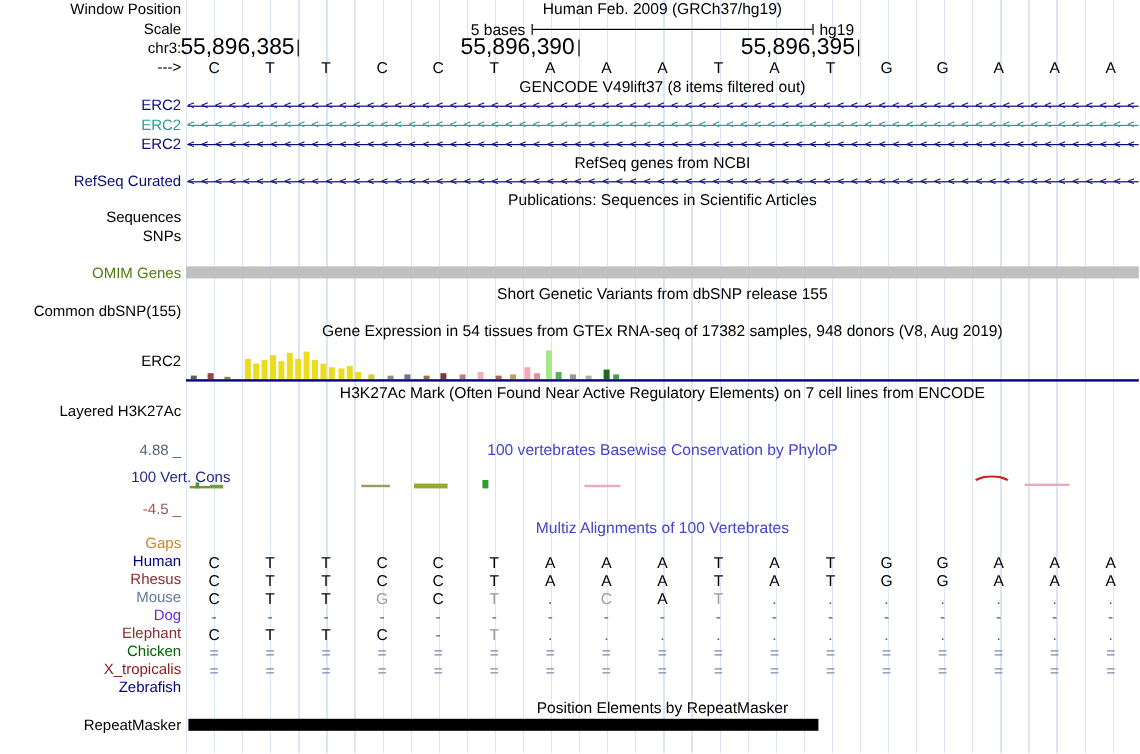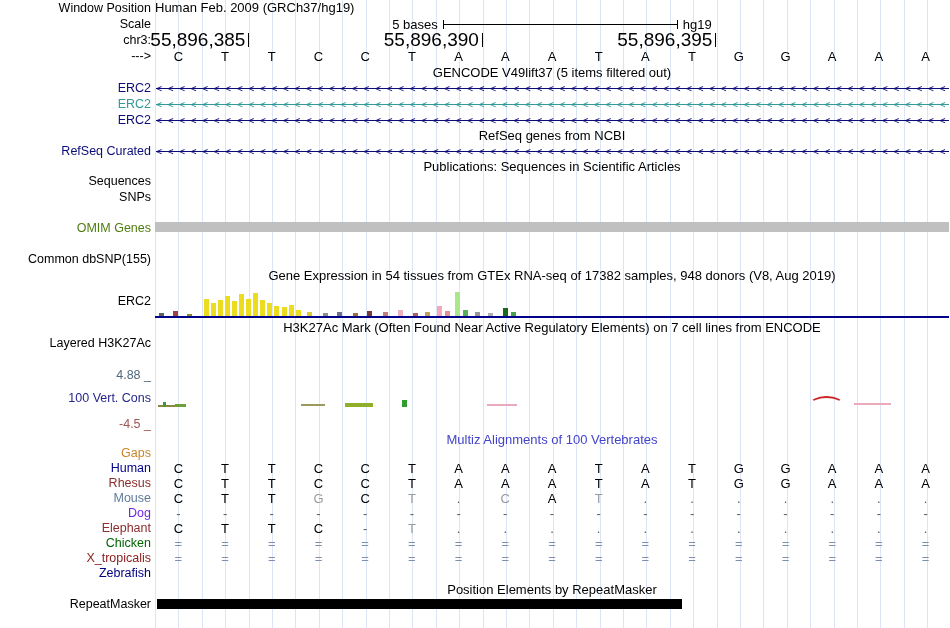--- a/index.html
+++ b/index.html
@@ -2,21 +2,21 @@
 <html><head>
 <meta charset="utf-8">
 <style>
   html,body{margin:0;padding:0;background:#fff}
   .browser{position:relative;width:950px;height:628px;background:#fff;overflow:hidden;
            font-family:"Liberation Sans",sans-serif;color:#000}
   .grid{position:absolute;left:155px;top:0;width:794px;height:628px;
         background-image:repeating-linear-gradient(to right,#dce5f5 0,#dce5f5 1px,transparent 1px,transparent 23.4px)}
   .lbl{position:absolute;left:0;width:151px;text-align:right;font-size:12.5px;line-height:15px;white-space:nowrap}
   .ctitle{position:absolute;left:155px;width:794px;text-align:center;font-size:13px;line-height:14px}
-  .flexc{display:flex;justify-content:flex-start;align-items:center;gap:38px}
+  .flexc{display:flex;justify-content:center;align-items:center;gap:38px}
   .scalerow{position:absolute;left:155px;top:17px;width:794px;height:15px;display:flex;
             justify-content:center;align-items:center;gap:5px;font-size:13px}
   .scalebar{width:233px;height:9px;border-left:1px solid #000;border-right:1px solid #000;
             background:linear-gradient(#000,#000) center/100% 1px no-repeat}
   .ruler{position:absolute;left:155px;top:33px;width:794px;height:15px}
   .rnum{position:absolute;top:0;width:100px;text-align:right;font-size:19px;line-height:14px}
   .rtick{position:absolute;top:0;width:1px;height:14px;background:#000}
   .cells{position:absolute;left:155px;width:794px;height:15px;display:flex}
   .cells span{flex:1;text-align:center;font-size:13px;line-height:15px;color:#000}
   .cells .dim{color:#9a9aa0}
@@ -78,36 +78,37 @@
       <span>T</span>
       <span>A</span>
       <span>T</span>
       <span>G</span>
       <span>G</span>
       <span>A</span>
       <span>A</span>
       <span>A</span>
     </div>
 
-  <div class="ctitle" style="top:66px">GENCODE V49lift37 (5 items filtered out)</div>
+  <div class="ctitle" style="top:66px">GENCODE V49lift37 (8 items filtered out)</div>
 
   <div class="ctitle" style="top:129px">RefSeq genes from NCBI</div>
   <span class="lbl" style="top: 144px; color: rgb(12, 12, 120); text-align: right;" id="refseqlbl">RefSeq Curated</span>
   <div id="refseqline" class="chev" style="top: 144px; color: rgb(12, 12, 120);">
       <i></i>
       <b>&lt;&lt;&lt;&lt;&lt;&lt;&lt;&lt;&lt;&lt;&lt;&lt;&lt;&lt;&lt;&lt;&lt;&lt;&lt;&lt;&lt;&lt;&lt;&lt;&lt;&lt;&lt;&lt;&lt;&lt;&lt;&lt;&lt;&lt;&lt;&lt;&lt;&lt;&lt;&lt;&lt;&lt;&lt;&lt;&lt;&lt;&lt;&lt;&lt;&lt;&lt;&lt;&lt;&lt;&lt;&lt;&lt;&lt;&lt;&lt;&lt;&lt;&lt;&lt;&lt;&lt;&lt;&lt;&lt;&lt;&lt;&lt;</b>
     </div>
 
   <div class="ctitle" style="top:160px">Publications: Sequences in Scientific Articles</div>
   <span class="lbl" style="top:174px">Sequences</span>
   <span class="lbl" style="top:190px">SNPs</span>
 
   <span class="lbl" style="top: 221px; color: #4d7c0f;" id="omimlbl">OMIM Genes</span>
   <div id="omimbar" style="background: rgb(192, 192, 192);"></div>
 
+  <div class="ctitle" style="top:238px">Short Genetic Variants from dbSNP release 155</div>
   <span class="lbl" style="top:252px">Common dbSNP(155)</span>
 
   <div class="ctitle" style="top:269px">Gene Expression in 54 tissues from GTEx RNA-seq of 17382 samples, 948 donors (V8, Aug 2019)</div>
   <span class="lbl" style="top:294px">ERC2</span>
   <div id="gtexbars">
       <div class="gbar" style="left: 4px; height: 3px; background: rgb(96, 96, 96);"></div>
       <div class="gbar" style="left: 18px; height: 5px; background: rgb(160, 64, 64);"></div>
       <div class="gbar" style="left: 32px; height: 2px; background: rgb(138, 138, 48);"></div>
       <div class="gbar" style="left: 49px; height: 17px; background: rgb(236, 220, 32);"></div>
       <div class="gbar" style="left: 56px; height: 13px; background: rgb(236, 220, 32);"></div>
@@ -139,22 +140,23 @@
       <div class="gbar" style="left: 320px; height: 4px; background: rgb(152, 152, 152);"></div>
       <div class="gbar" style="left: 333px; height: 3px; background: rgb(176, 176, 176);"></div>
       <div class="gbar" style="left: 348px; height: 8px; background: rgb(28, 107, 28);"></div>
       <div class="gbar" style="left: 356px; height: 4px; background: rgb(76, 160, 76);"></div>
     </div>
   <div id="gtexbase" style="background: rgb(0, 0, 139);"></div>
 
   <div class="ctitle" style="top:321px">H3K27Ac Mark (Often Found Near Active Regulatory Elements) on 7 cell lines from ENCODE</div>
   <span class="lbl" style="top:336px">Layered H3K27Ac</span>
 
+  <div class="ctitle" style="top: 368px; color: rgb(67, 67, 204);" id="phylotitle">100 vertebrates Basewise Conservation by PhyloP</div>
   <span class="lbl" style="top: 368px; color: rgb(81, 104, 122);" id="phylomax">4.88 _</span>
-  <span class="lbl" style="top: 391px; color: rgb(38, 38, 140);" id="phylolbl">100 Vert. Cons</span>
+  <span class="lbl" style="top: 391px; color: rgb(38, 38, 140); padding-left: 41px;" id="phylolbl">100 Vert. Cons</span>
   <span class="lbl" style="top: 417px; color: rgb(160, 85, 85);" id="phylomin">-4.5 _</span>
   <div id="phylomarks">
       <div class="pmark" style="left: 3px; top: 37px; width: 17px; height: 2px; background: rgb(138, 138, 62);"></div>
       <div class="pmark" style="left: 8px; top: 34px; width: 3px; height: 5px; background: rgb(63, 154, 63);"></div>
       <div class="pmark" style="left: 20px; top: 36px; width: 11px; height: 3px; background: rgb(111, 160, 58);"></div>
       <div class="pmark" style="left: 146px; top: 36px; width: 24px; height: 2px; background: rgb(154, 154, 94);"></div>
       <div class="pmark" style="left: 190px; top: 35px; width: 28px; height: 4px; background: rgb(143, 174, 42);"></div>
       <div class="pmark" style="left: 247px; top: 32px; width: 5px; height: 7px; background: rgb(47, 158, 47);"></div>
       <div class="pmark" style="left: 332px; top: 36px; width: 30px; height: 2px; background: rgb(234, 170, 187);"></div>
       <div class="parc" style="left: 654px; top: 28px; width: 35px; height: 9px; border-top-color: rgb(204, 36, 36);"></div>

